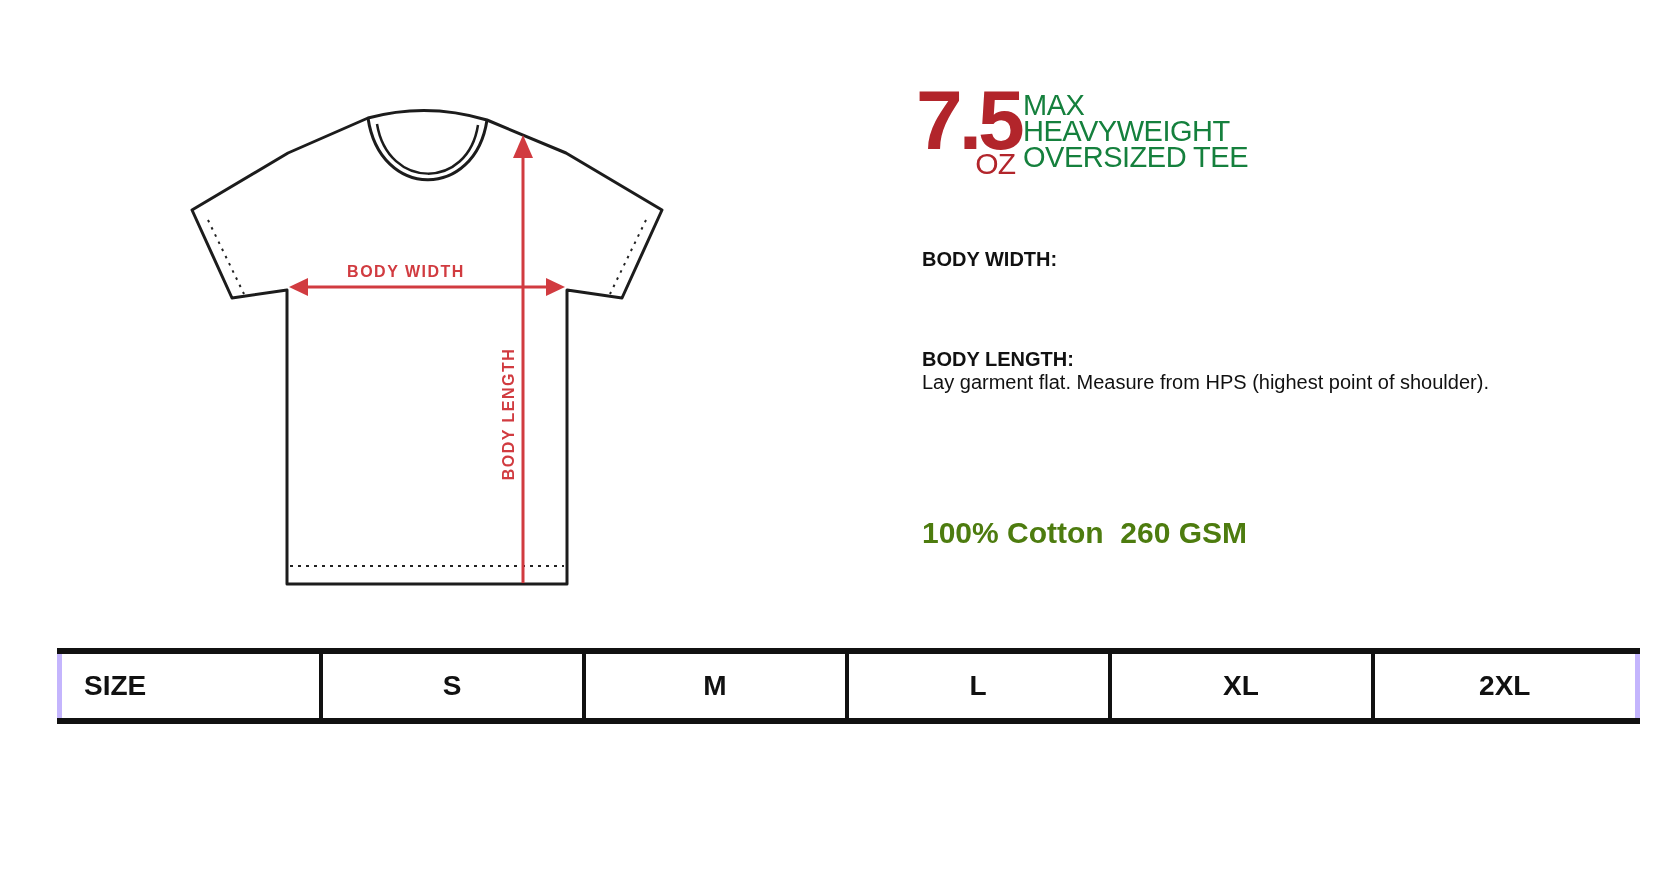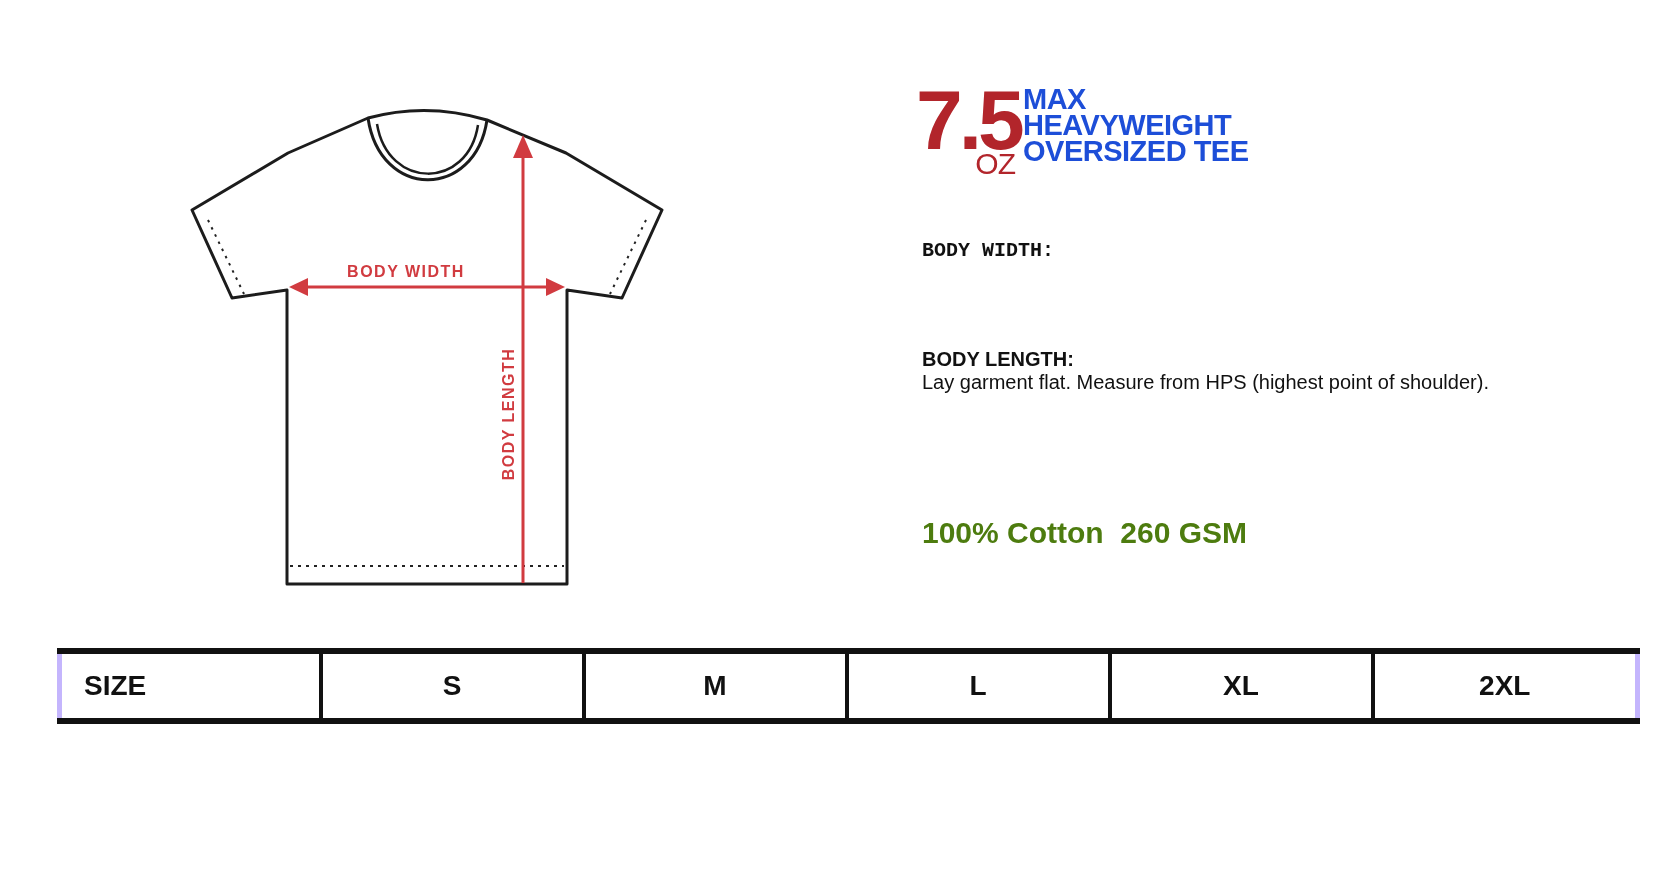--- a/index.html
+++ b/index.html
@@ -9,25 +9,25 @@
   }
   .abs{position:absolute;}
 
   
   .diagram{left:150px;top:80px;width:550px;height:520px;}
   .red-label{font-family:"Liberation Sans",sans-serif;font-weight:700;font-size:16px;letter-spacing:1.5px;}
 
   
   .logo-num{left:916px;top:78px;font-size:84px;line-height:1;font-weight:bold;letter-spacing:-4px;}
   .logo-oz{left:916px;top:149px;width:99px;text-align:right;font-size:30px;line-height:1;font-weight:normal;letter-spacing:-1px;}
-  .logo-text{left:1023px;top:86px;font-size:29px;line-height:26px;font-weight:bold;letter-spacing:-0.5px;color:#1d4ed8;}
+  .logo-text{left:1023px;top:92px;font-size:29px;line-height:26px;font-weight:normal;letter-spacing:-0.5px;color:#15803d;}
 
   
   .note{left:922px;width:645px;font-size:20px;line-height:23px;color:#111;}
-  .note-1{top:239px;font-family:Liberation Mono, monospace;}
+  .note-1{top:248px;}
   .note-2{top:348px;}
   .note-heading{font-weight:bold;}
 
   .fabric{left:922px;top:516px;font-size:30px;font-weight:bold;white-space:pre;color:#4d7c0f;}
 
   
   .size-table{position:absolute;left:57px;top:648px;width:1578px;border-collapse:collapse;table-layout:fixed;border:5px solid #c4b5fd;}
   .size-table td{
     border-left:4px solid #111;border-right:4px solid #111;
     border-top:6px solid #111;border-bottom:6px solid #111;

